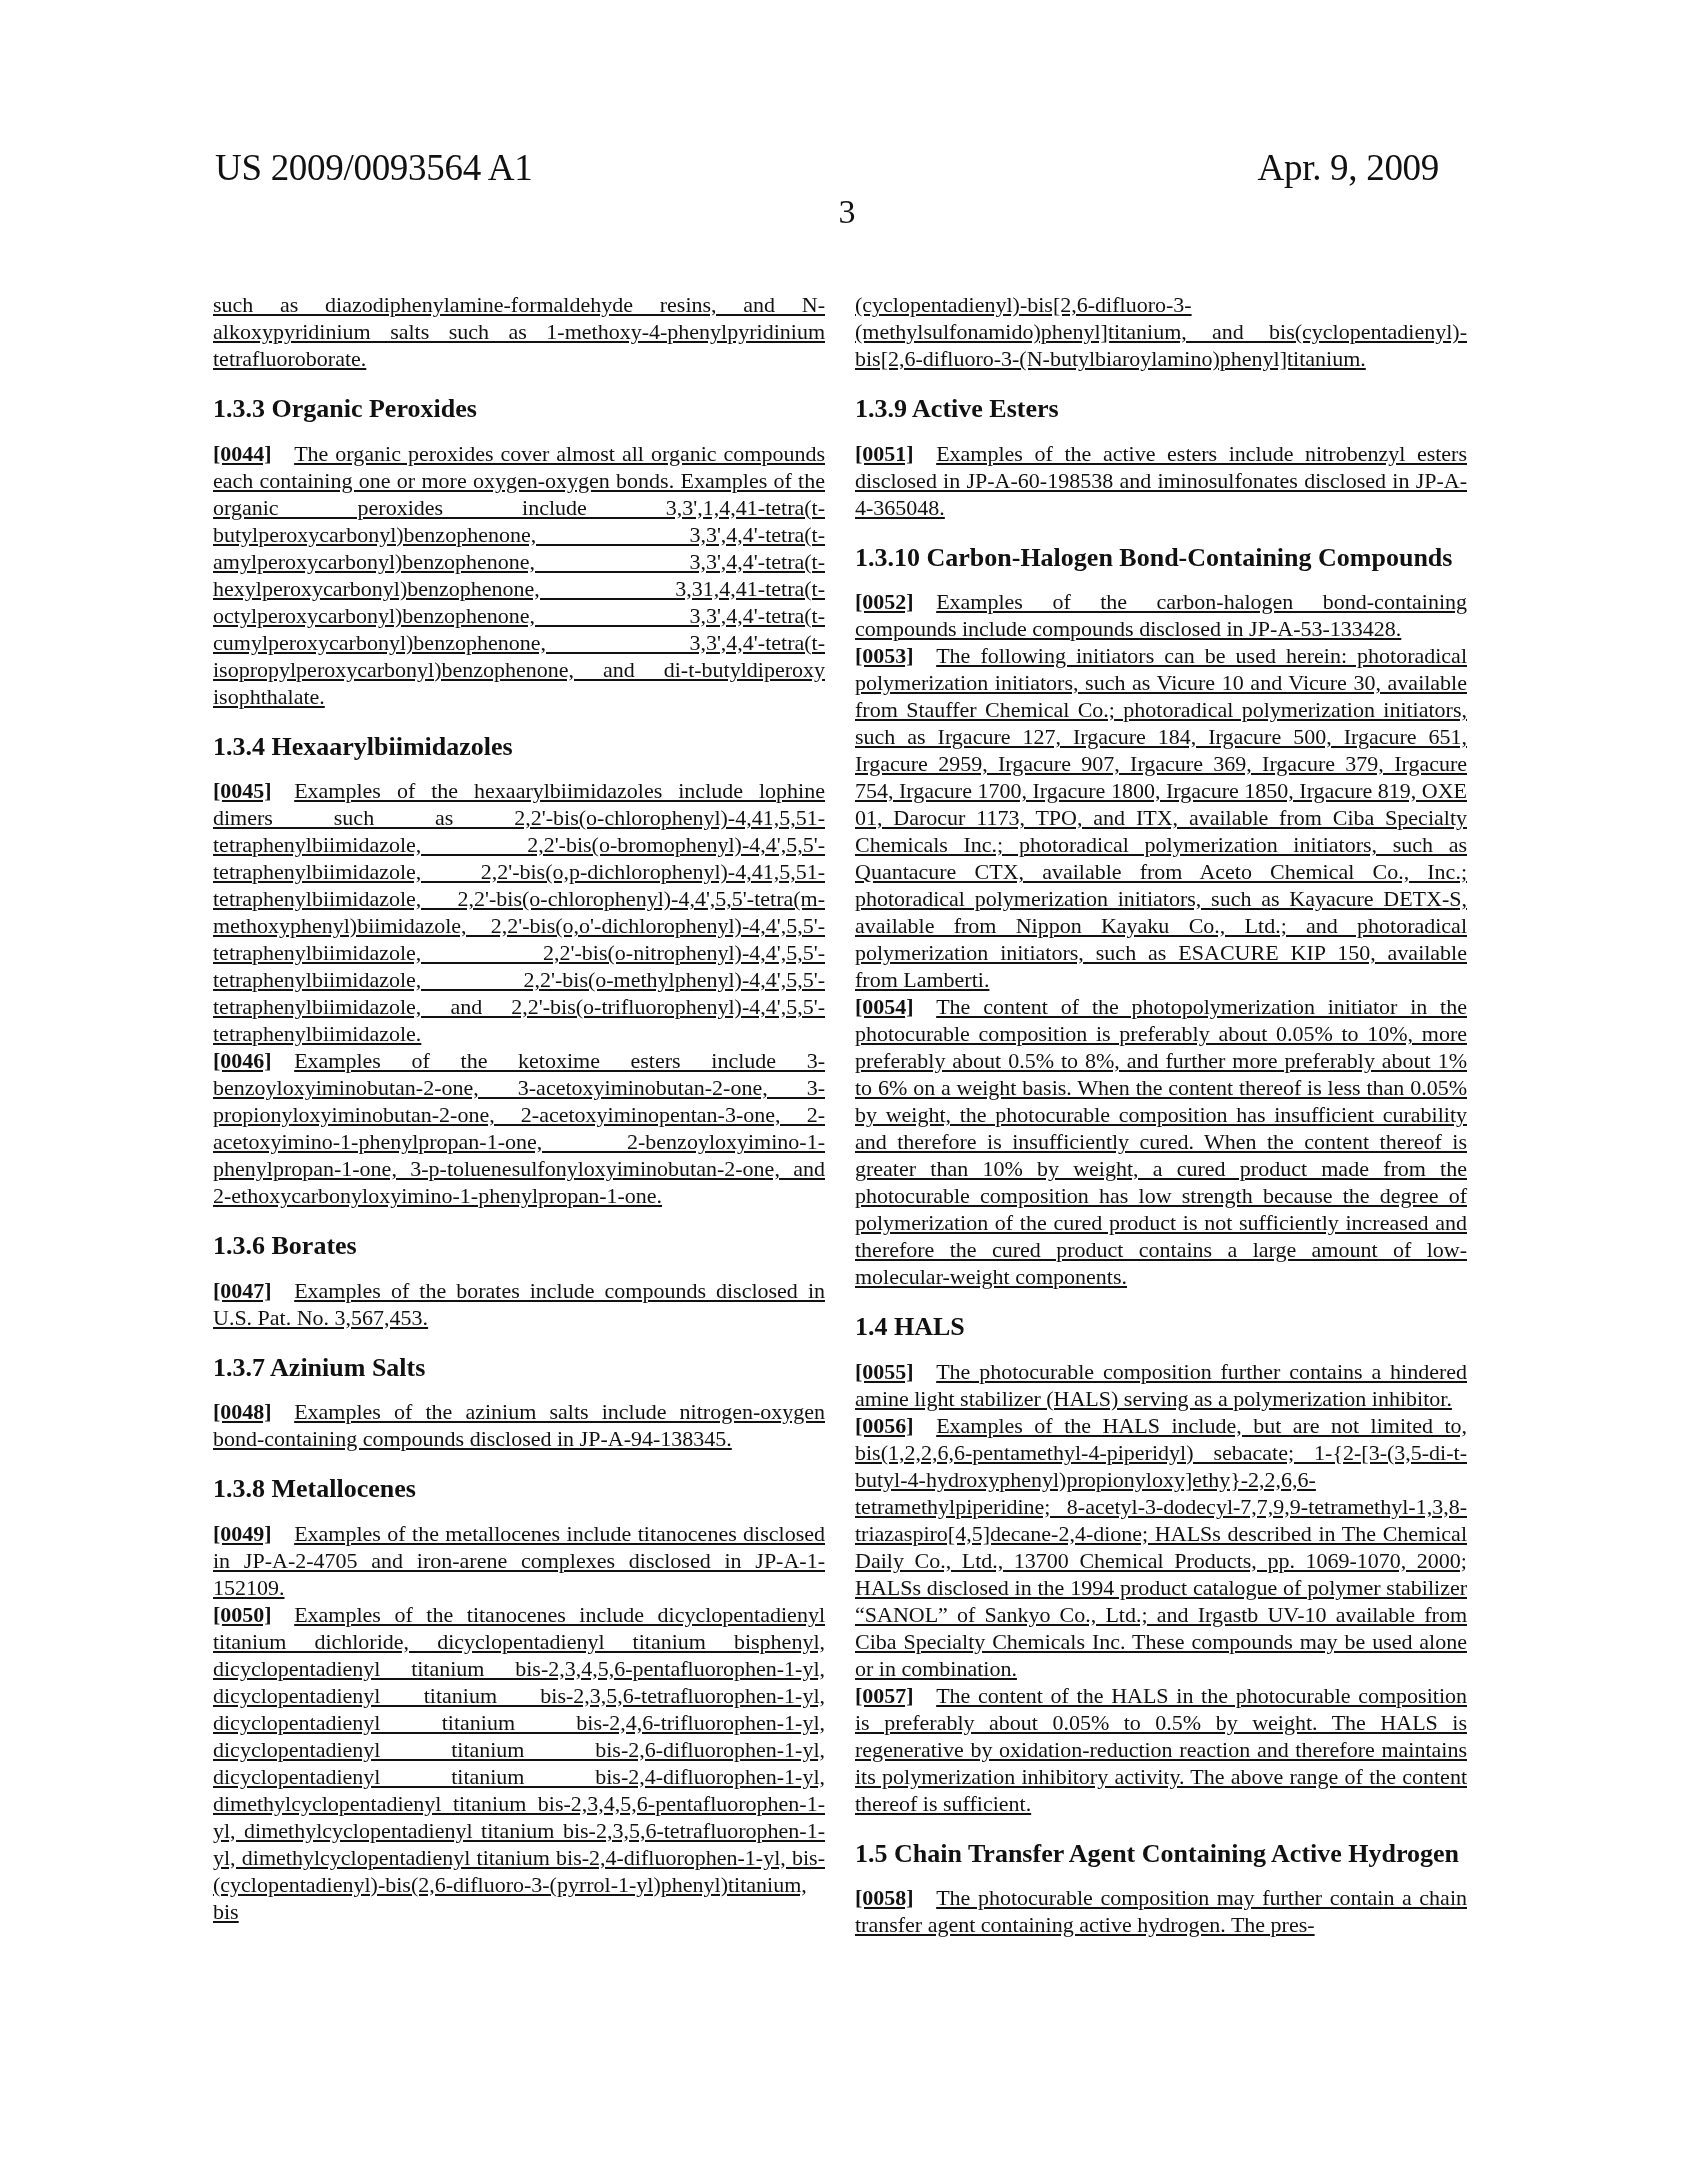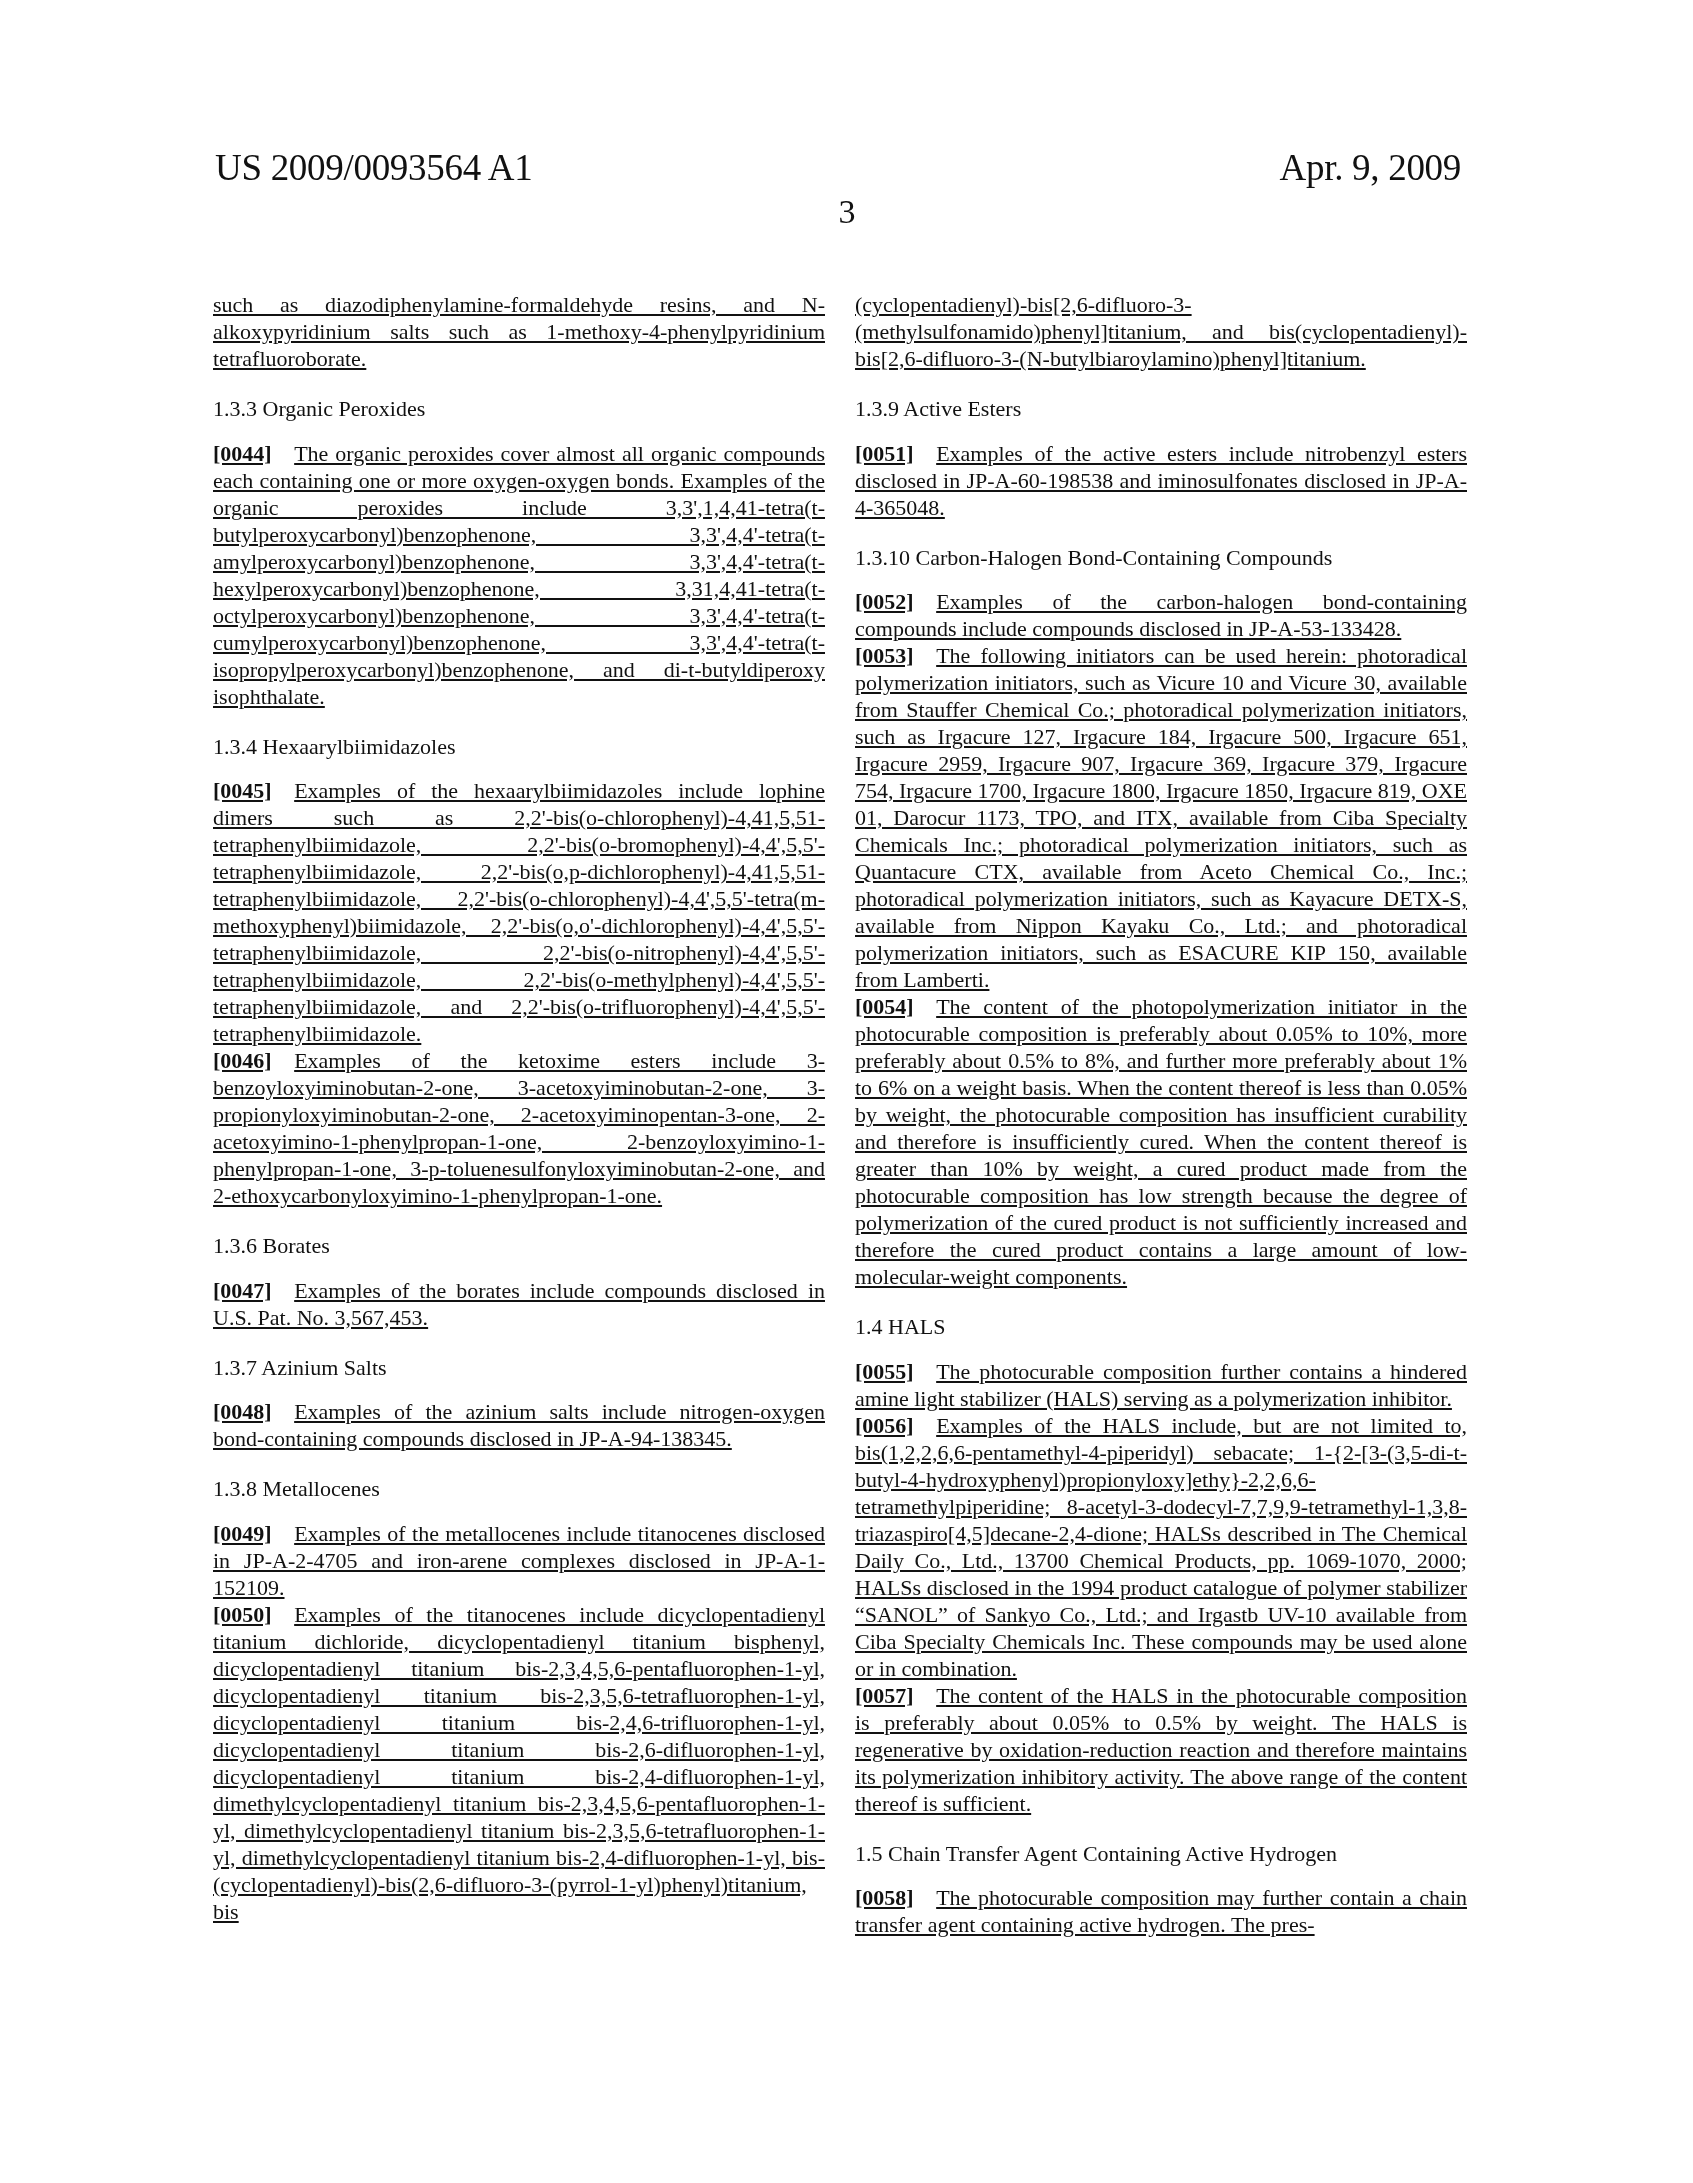--- a/index.html
+++ b/index.html
@@ -1,26 +1,26 @@
 <!DOCTYPE html>
 <html style="font-size:10.6px"><head>
 <meta charset="utf-8">
 <style>
   html, body { margin:0; padding:0; background:#ffffff; }
   body { width:1694px; height:2183px; position:relative; overflow:hidden; color:#111;
          font-family: "Liberation Serif", "DejaVu Serif", serif; }
   .hdr { position:absolute; top:147px; font-size:37px; line-height:42px; letter-spacing:-0.3px; }
   .hdr-left { left:215px; }
-  .hdr-right { right:233px; }
+  .hdr-right { right:255px; }
   .pageno { position:absolute; top:192px; left:0; width:1694px; text-align:center; font-size:34px; line-height:40px; }
   .col { position:absolute; top:291px; width:612px; font-size:22px; line-height:27px; }
   .col-left { left:213px; }
   .col-right { left:855px; }
   .col p { margin:0; text-align:justify; hyphens:manual;text-decoration:underline; }
-  .col h3 { font-weight:normal; font-size:22px; margin:24px 0 17px 0; line-height:26.5px; }
+  .col h3 { font-weight:bold; font-size:26px; margin:24px 0 17px 0; line-height:26.5px; }
   .col p + p { margin-top:0; }
   .pnum { font-weight:bold; margin-right:22.5px; }
 </style>
 </head>
 <body>
 
 <div class="hdr hdr-left">US 2009/0093564 A1</div>
 <div class="hdr hdr-right">Apr. 9, 2009</div>
 <div class="pageno">3</div>
 

